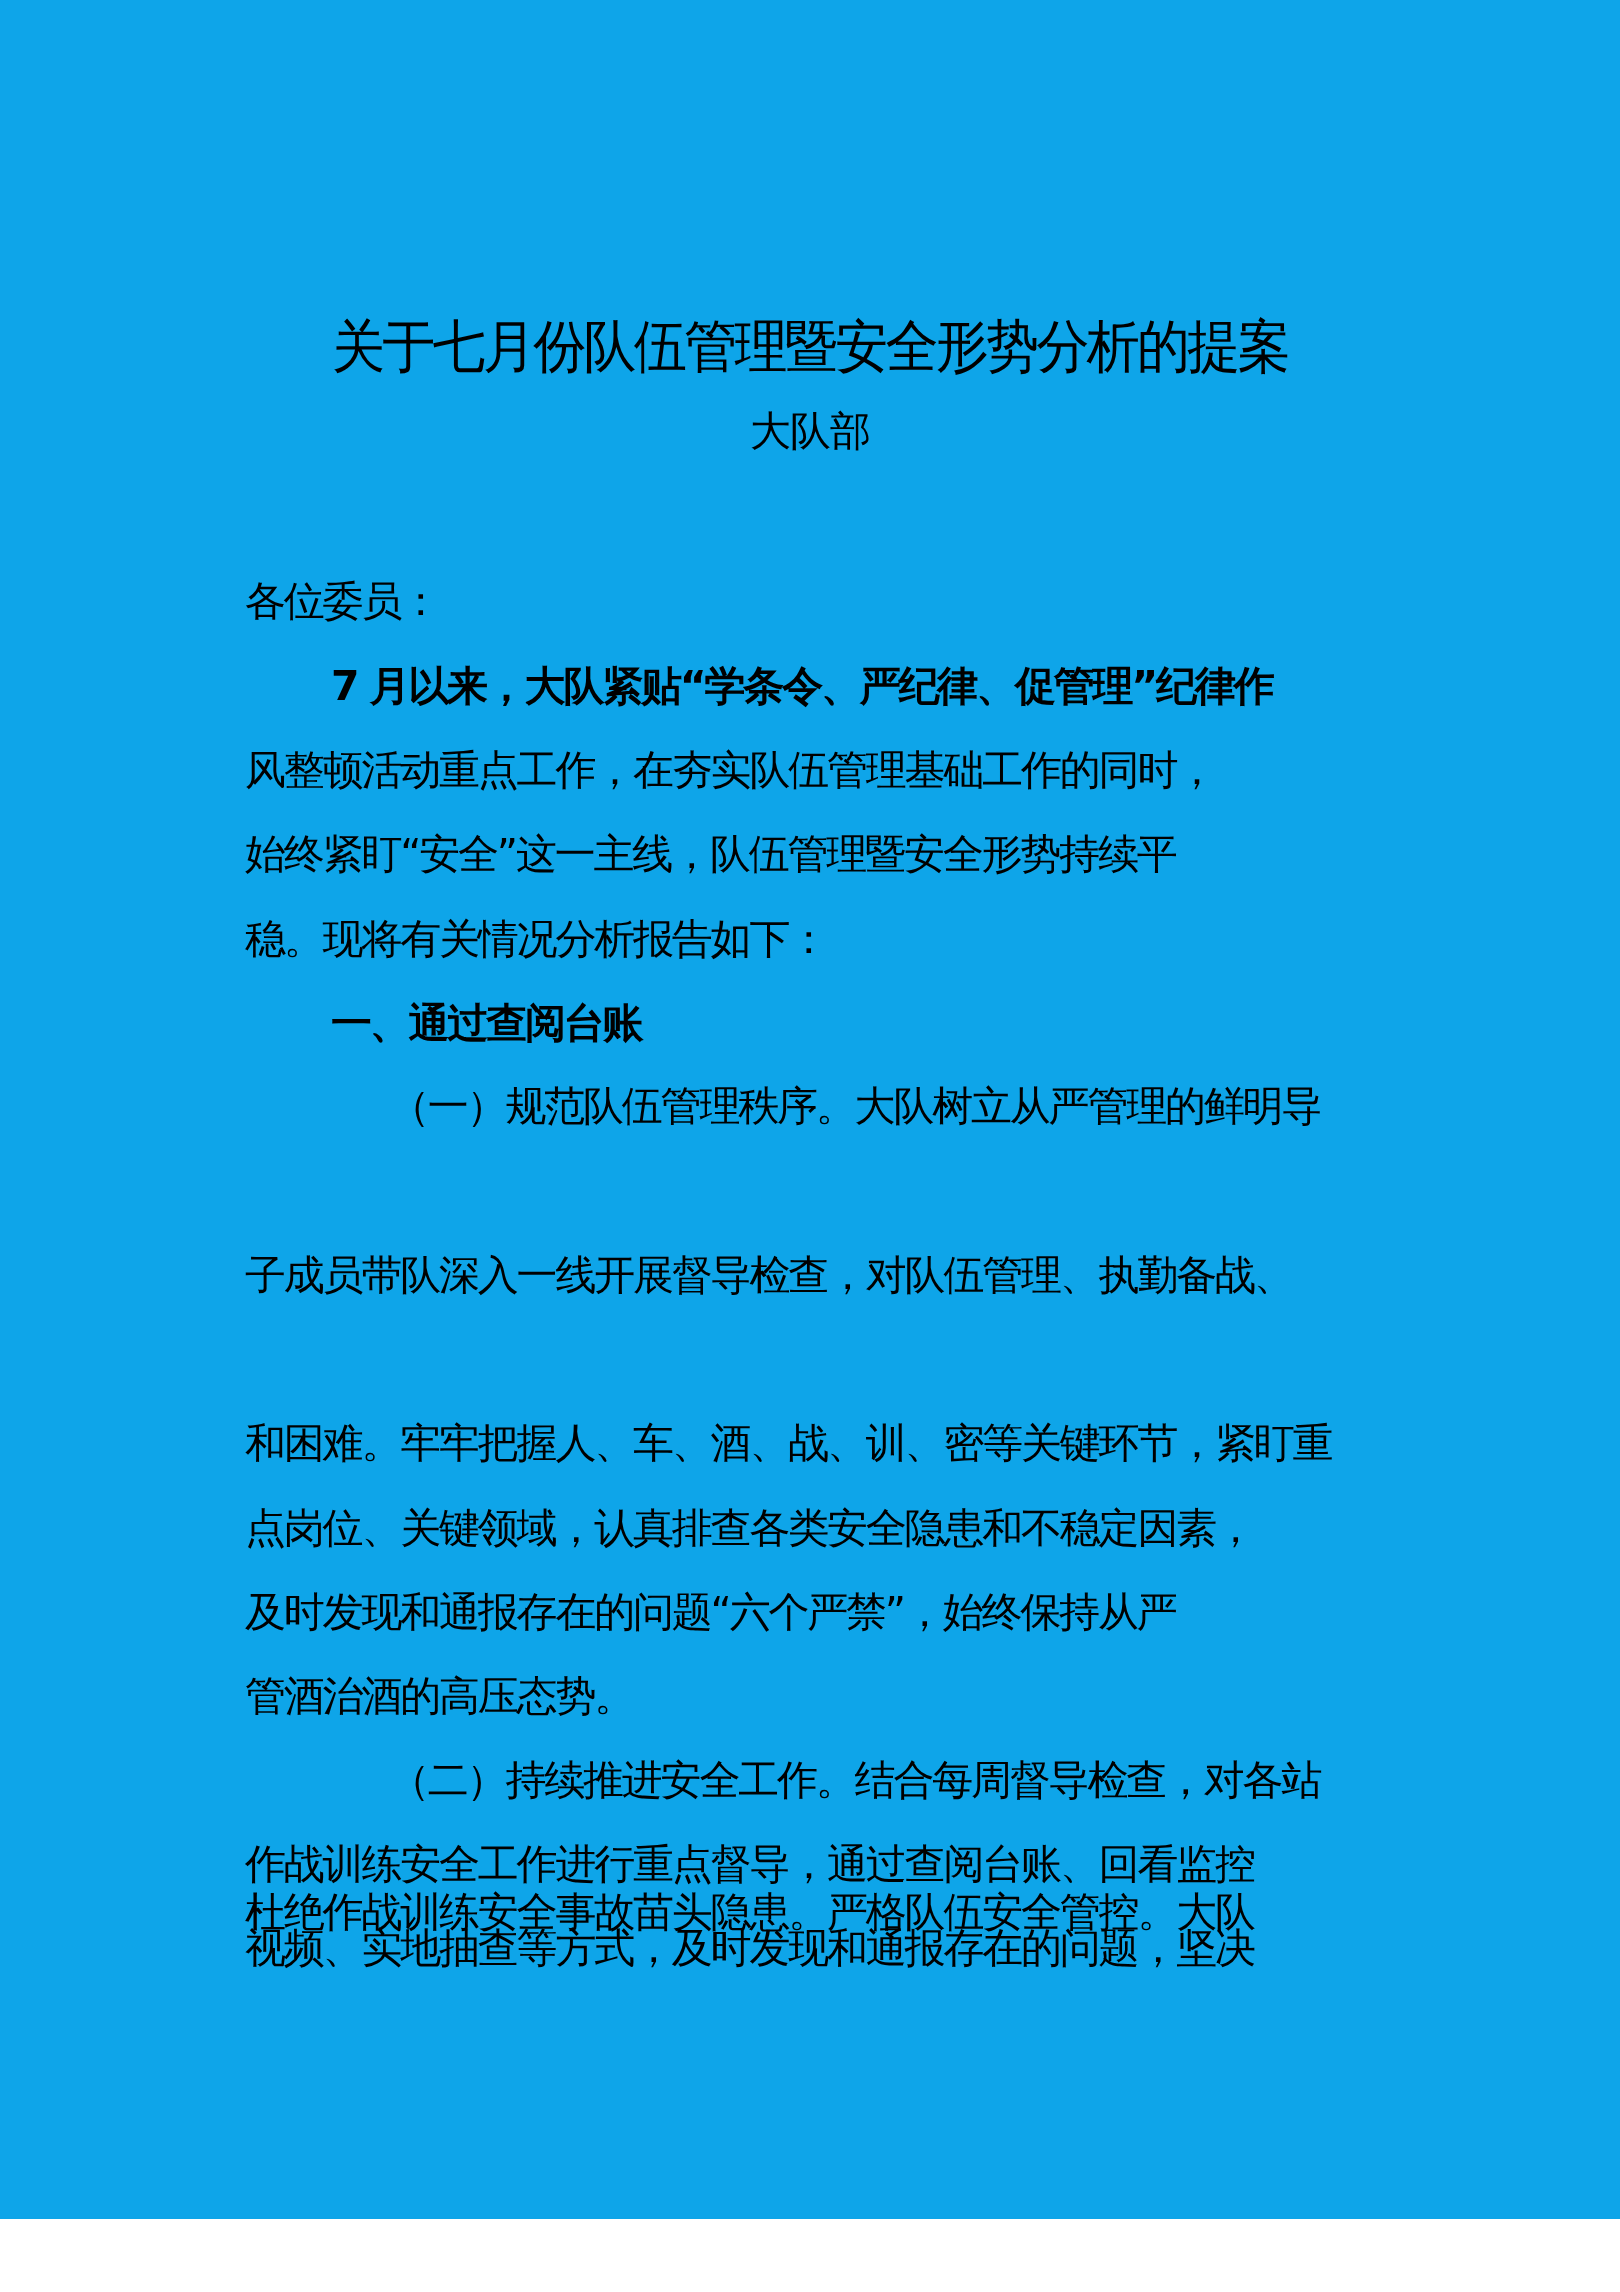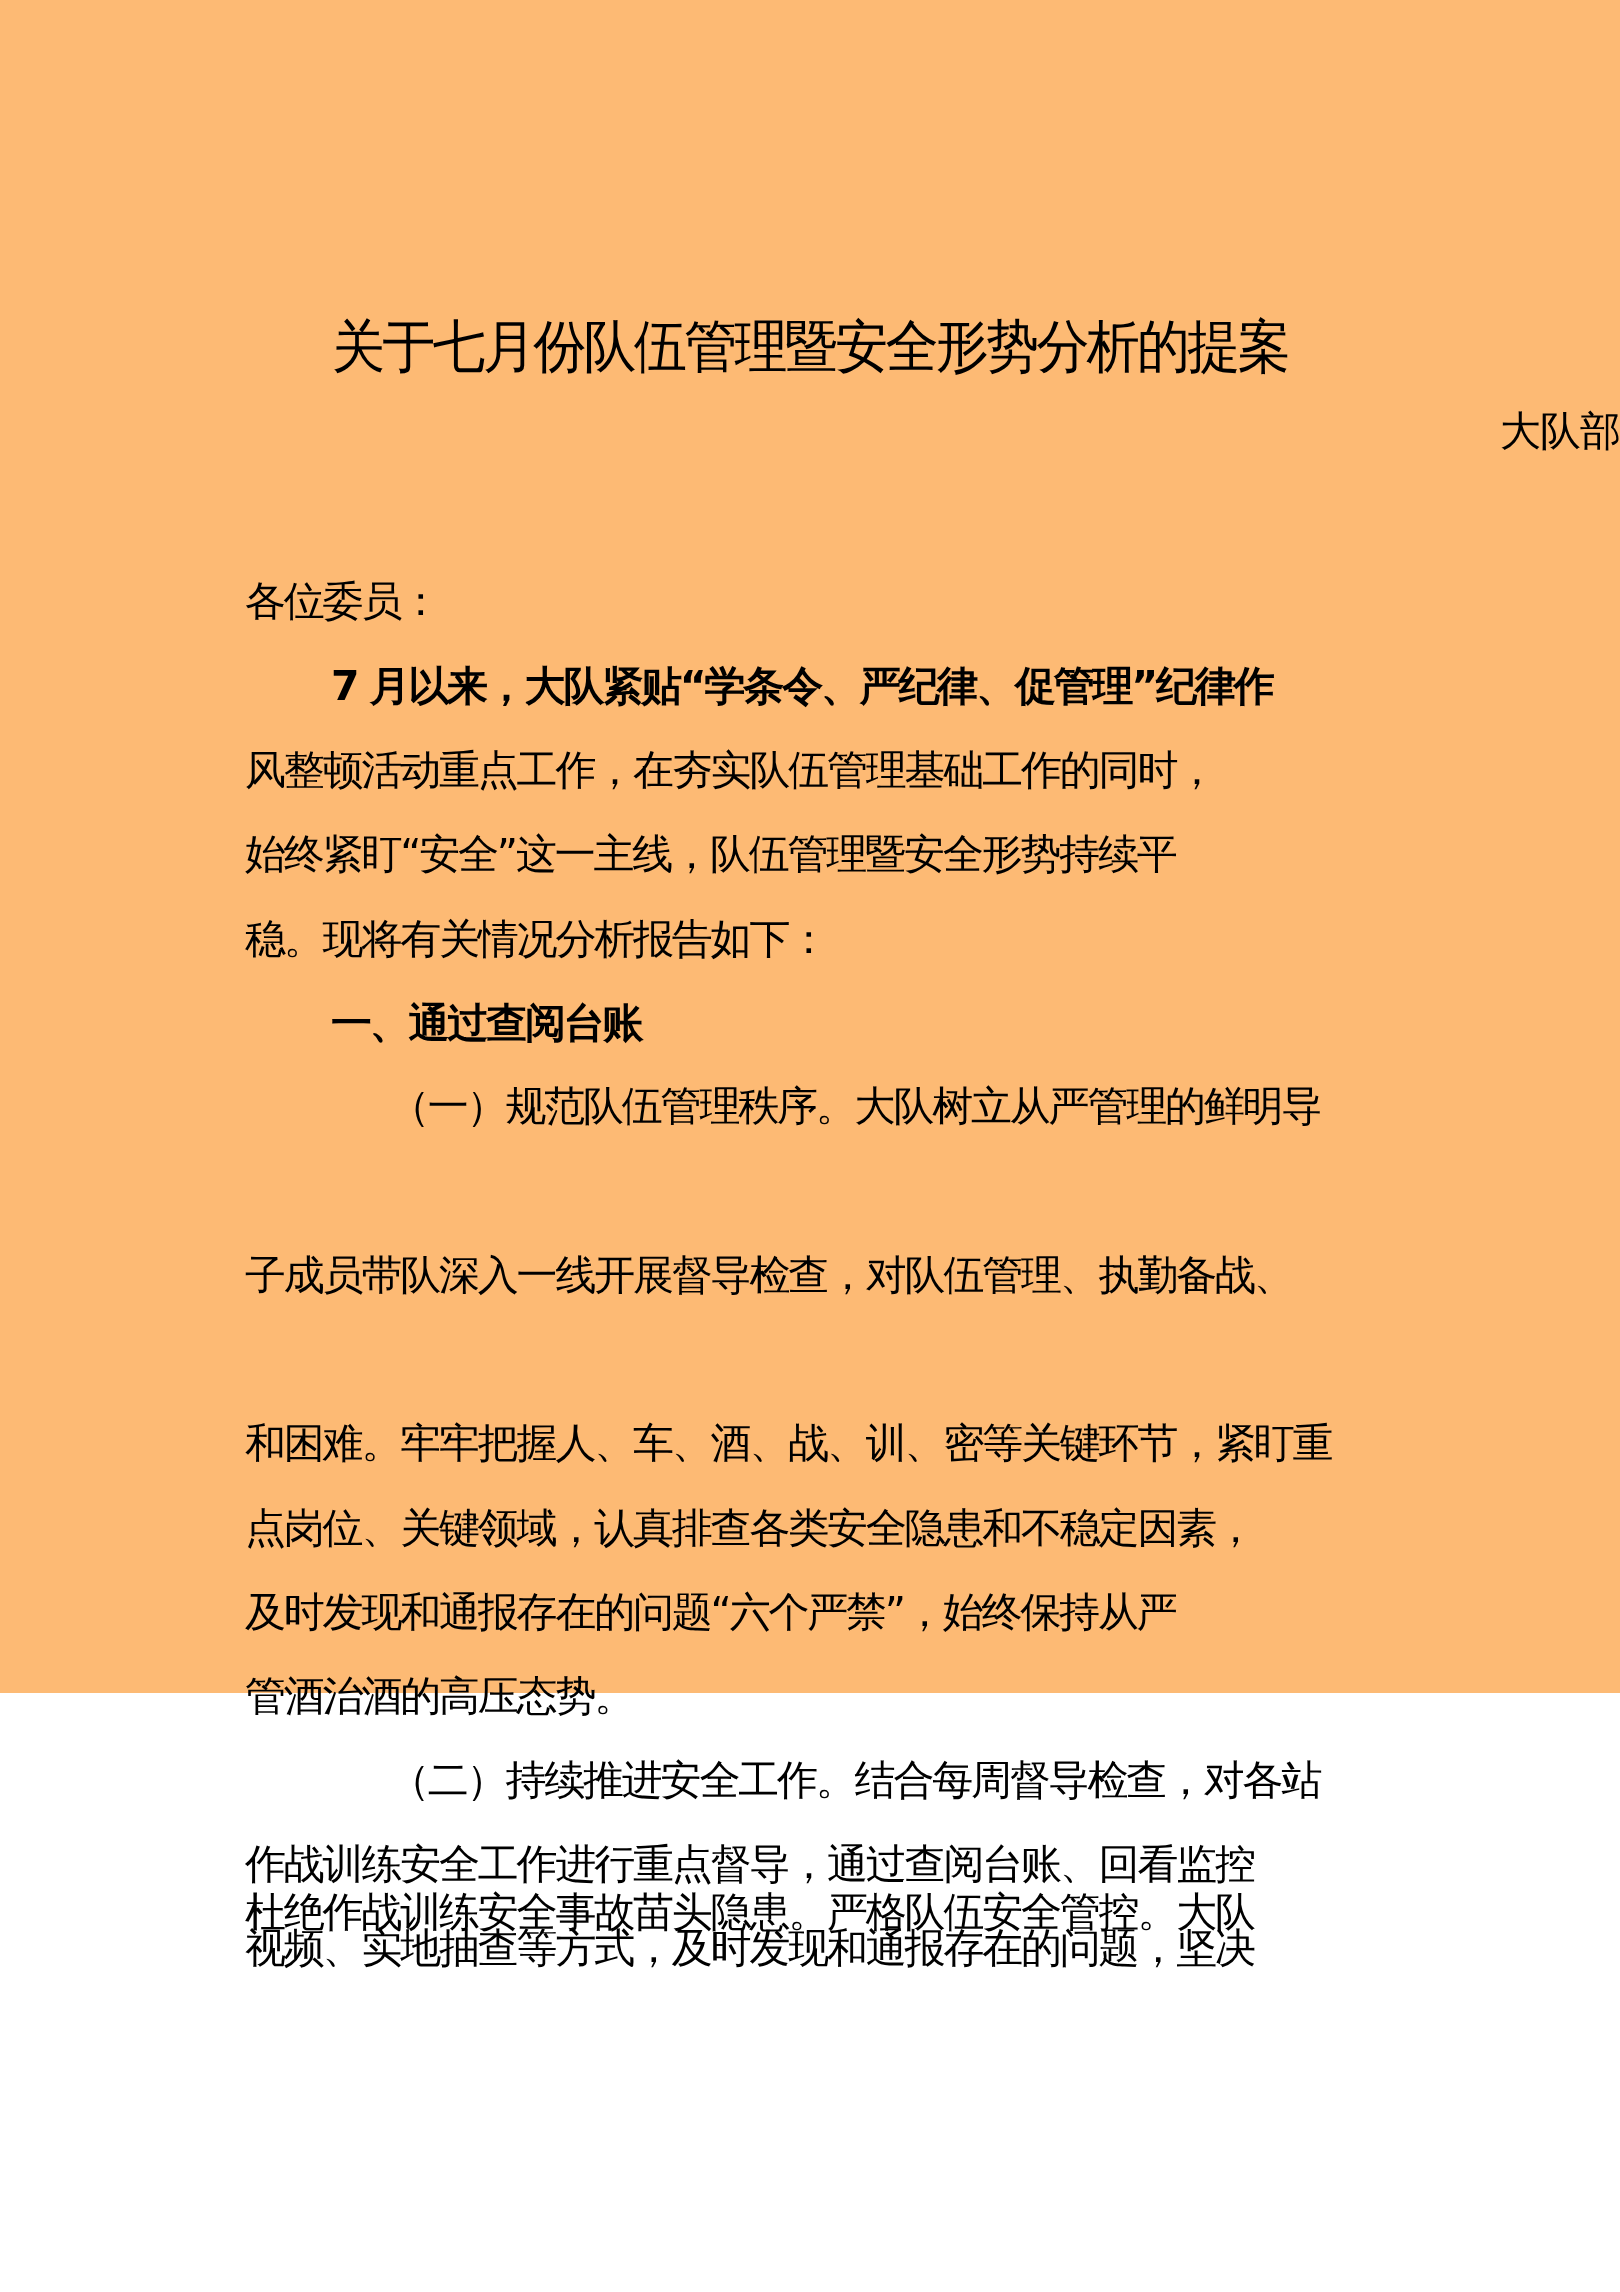--- a/index.html
+++ b/index.html
@@ -1,21 +1,21 @@
 <!DOCTYPE html>
 <html><head>
 <meta charset="utf-8">
 <style>
   html, body { margin: 0; padding: 0; background: #ffffff; }
   body { width: 1620px; height: 2293px; position: relative; overflow: hidden;
          font-family: "DejaVu Sans", "Liberation Sans", sans-serif; color: #000; }
-  .page { position: absolute; left: 0; top: 0; width: 1620px; height: 1693px; background: #fdba74; }
+  .page { position: absolute; left: 0; top: 0; width: 1620px; height: 2219px; background: #0ea5e9; }
   .title { position: absolute; top: 312px; left: 0; width: 1620px; text-align: center;
            font-size: 57px; line-height: 69px; letter-spacing: -2.9px; transform: scaleX(0.93); }
-  .subtitle { position: absolute; top: 404px; left: 0; width: 1620px; text-align: right;
+  .subtitle { position: absolute; top: 404px; left: 0; width: 1620px; text-align: center;
               font-size: 41px; line-height: 55px; letter-spacing: -1px; }
   .line { position: absolute; left: 245px; width: 1147px; font-size: 41px; line-height: 55px;
           white-space: nowrap; letter-spacing: -2.2px; }
   .indent { left: 331px; font-weight: bold; }
   .indent2 { left: 341px; margin-left: 48px; }
 </style>
 </head>
 <body>
 
 <div class="page">

